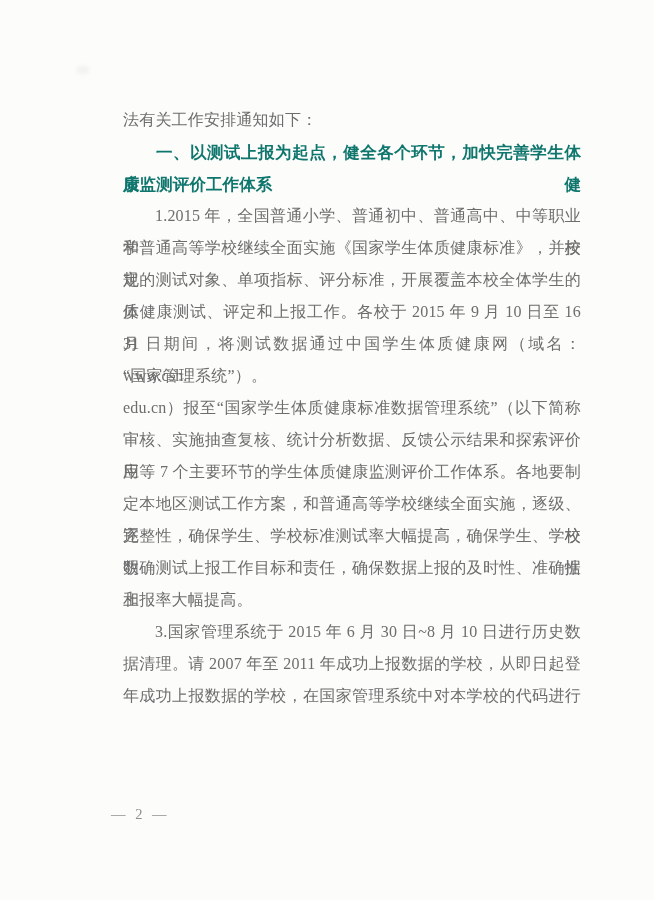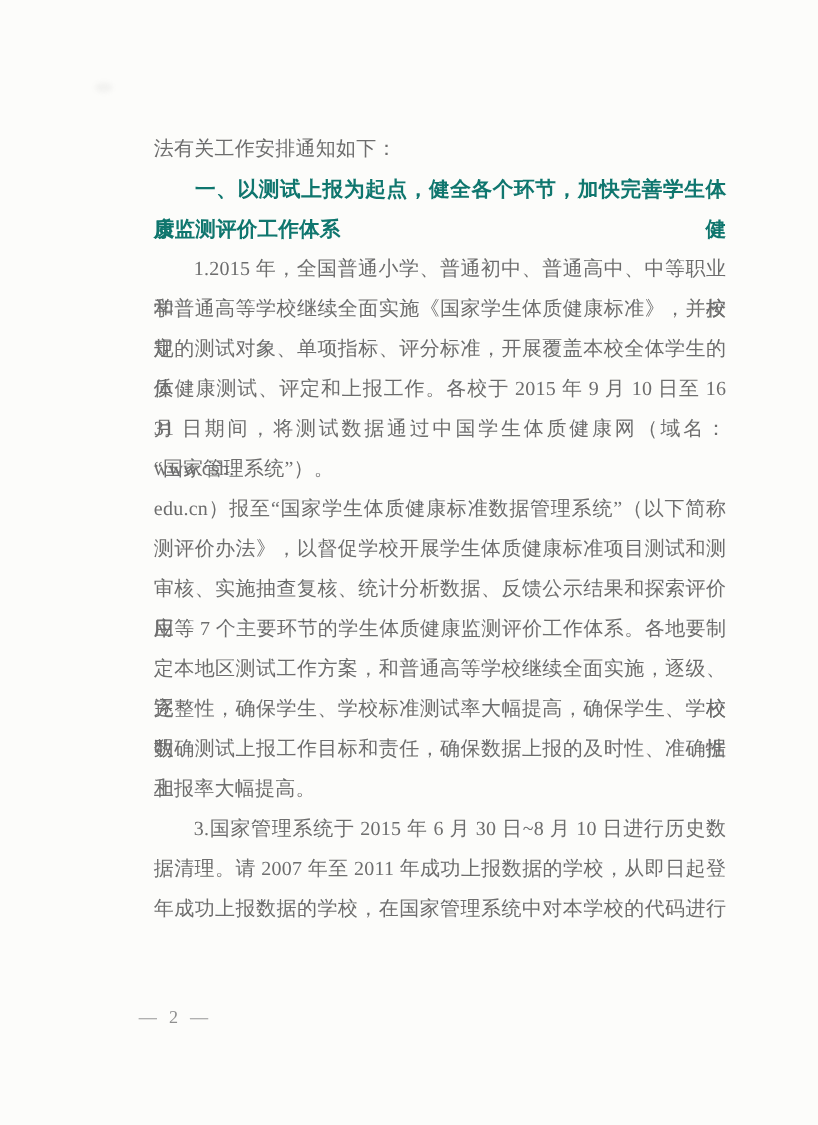--- a/index.html
+++ b/index.html
@@ -76,21 +76,20 @@
       <div class="line">法有关工作安排通知如下：</div>
       <div class="line heading ind j">一、以测试上报为起点，健全各个环节，加快完善学生体质健</div>
       <div class="line heading">康监测评价工作体系</div>
       <div class="line ind j">1.2015 年，全国普通小学、普通初中、普通高中、中等职业学校</div>
       <div class="line j">和普通高等学校继续全面实施《国家学生体质健康标准》，并按规</div>
       <div class="line j">定的测试对象、单项指标、评分标准，开展覆盖本校全体学生的体</div>
       <div class="line j">质健康测试、评定和上报工作。各校于 2015 年 9 月 10 日至 16 月</div>
       <div class="line j">31 日期间，将测试数据通过中国学生体质健康网（域名：www.csh.</div>
       <div class="line">“国家管理系统”）。</div>
       <div class="line j">edu.cn）报至“国家学生体质健康标准数据管理系统”（以下简称</div>
-      <div class="line j">测评价办法》，以督促学校开展学生体质健康标准项目测试和测</div>
       <div class="line j">审核、实施抽查复核、统计分析数据、反馈公示结果和探索评价应</div>
       <div class="line j">用等 7 个主要环节的学生体质健康监测评价工作体系。各地要制</div>
       <div class="line j">定本地区测试工作方案，和普通高等学校继续全面实施，逐级、逐校</div>
       <div class="line j">完整性，确保学生、学校标准测试率大幅提高，确保学生、学校数据</div>
       <div class="line j">明确测试上报工作目标和责任，确保数据上报的及时性、准确性和</div>
       <div class="line">上报率大幅提高。</div>
       <div class="line ind j">3.国家管理系统于 2015 年 6 月 30 日~8 月 10 日进行历史数</div>
       <div class="line j">据清理。请 2007 年至 2011 年成功上报数据的学校，从即日起登</div>
       <div class="line j">年成功上报数据的学校，在国家管理系统中对本学校的代码进行</div>
     </div>

